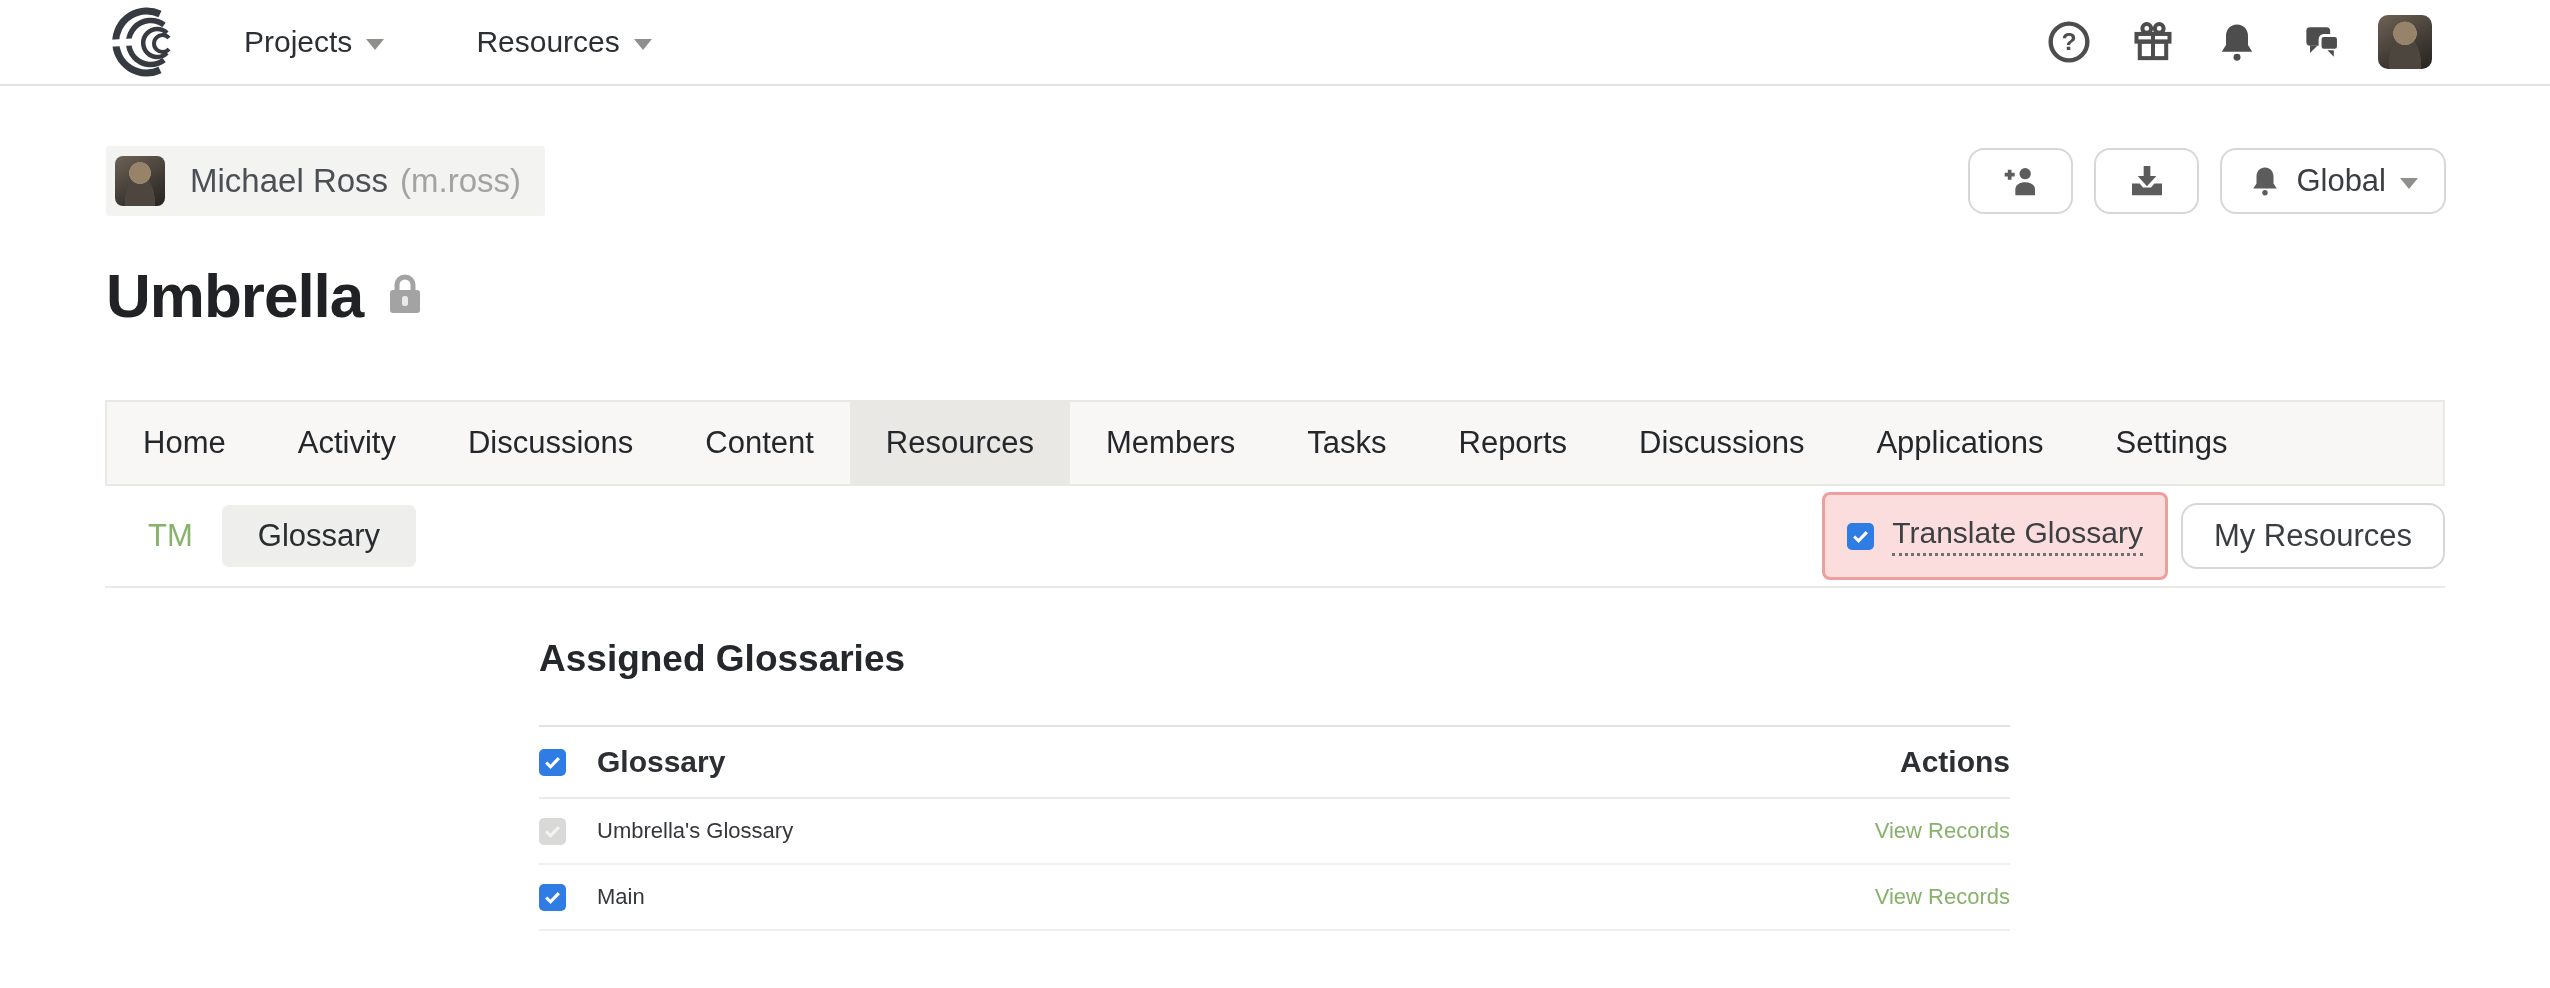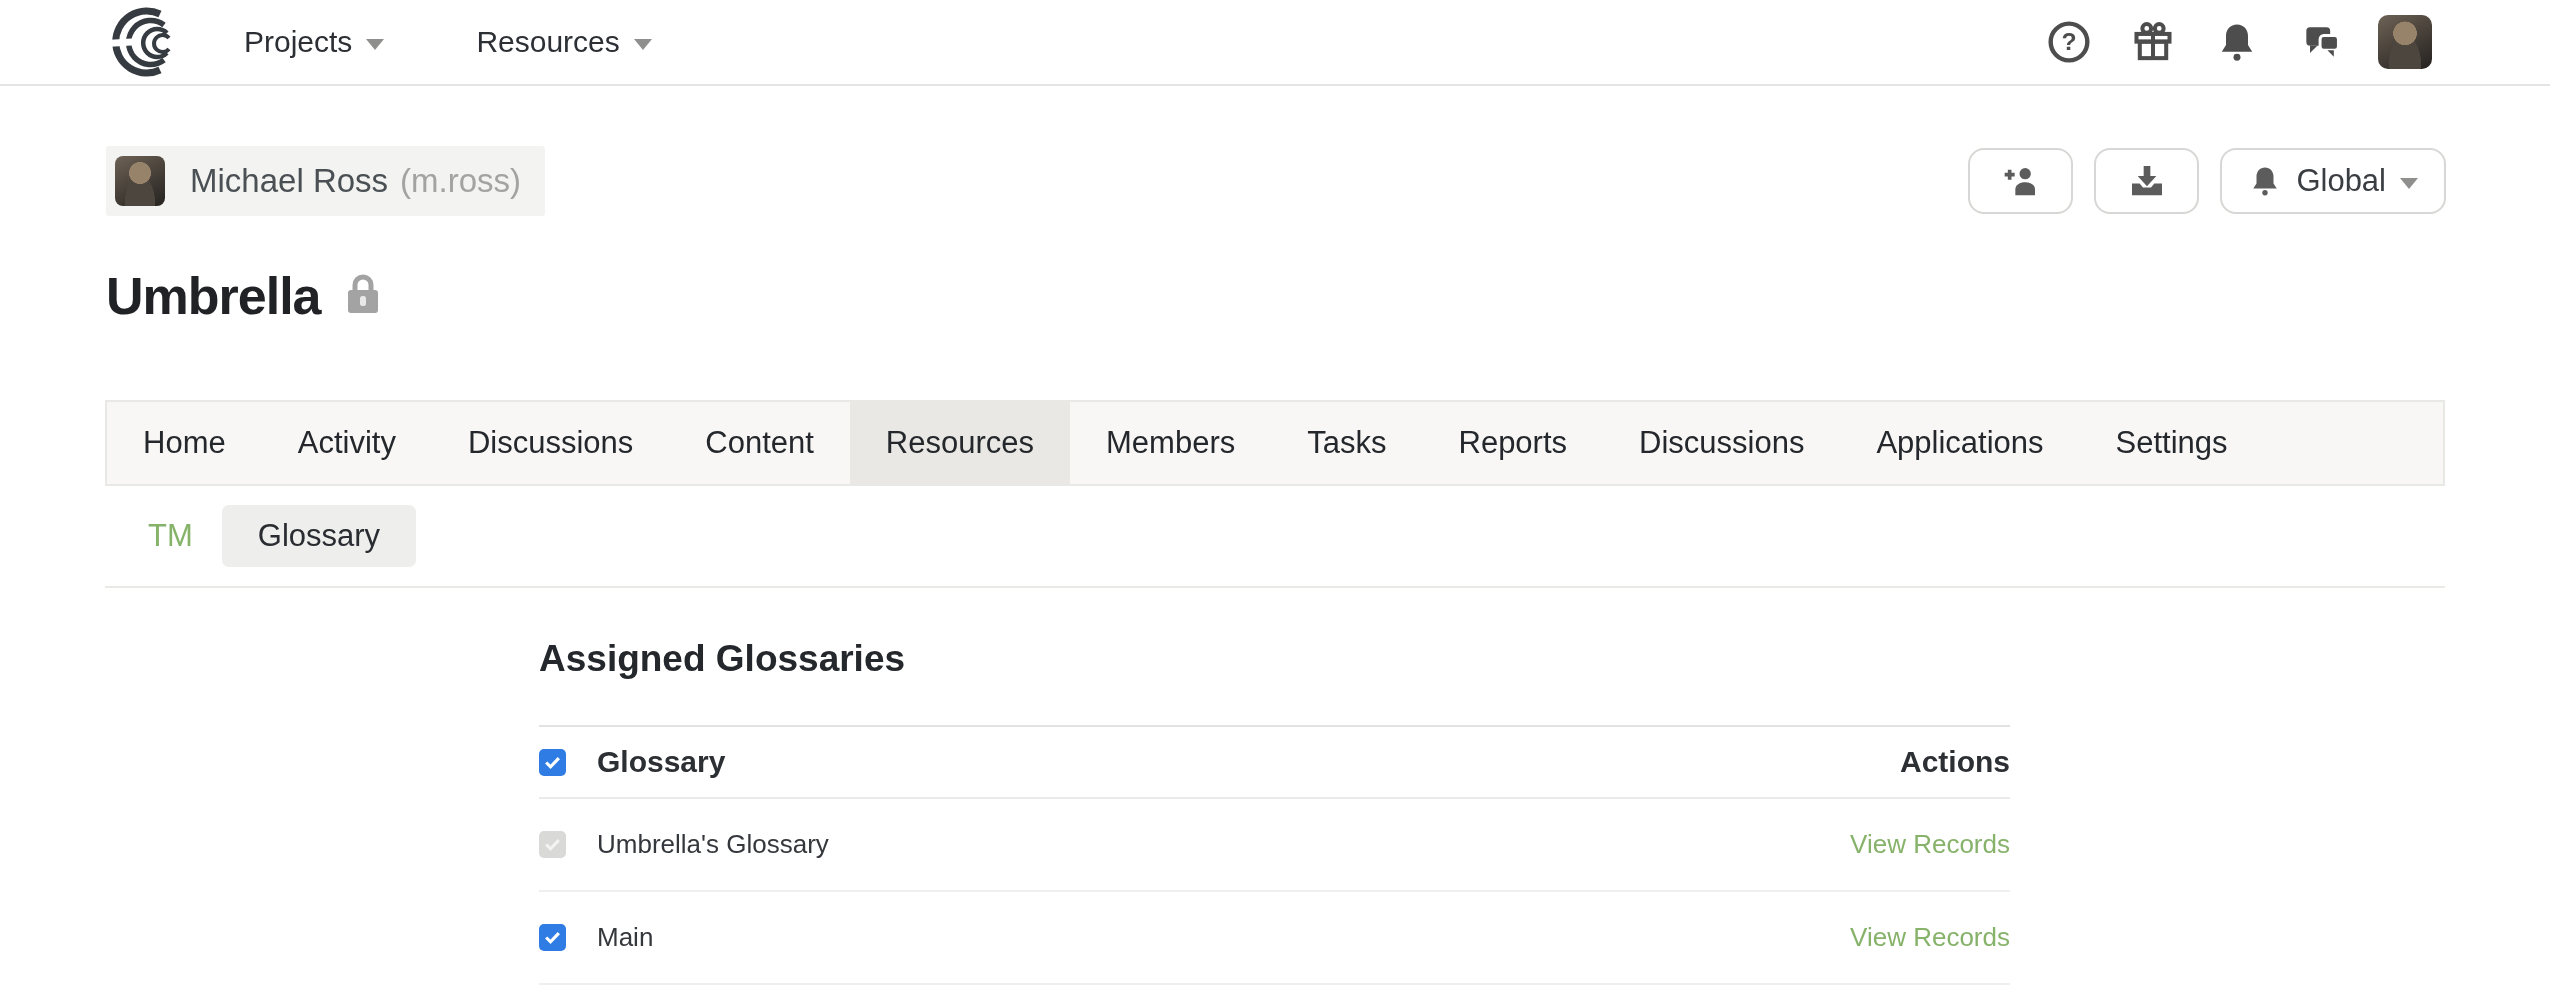--- a/index.html
+++ b/index.html
@@ -46,21 +46,21 @@
   .top-actions { display:flex; align-items:center; gap:21px; }
   .btn { height:66px; background:#fff; border:2px solid #d7d7d5; border-radius:16px;
          display:flex; align-items:center; justify-content:center; cursor:pointer; font-size:31px; color:#3a3e42; }
   .btn.sq { width:105px; }
   .btn.sq svg { width:40px; height:40px; }
   .btn.global { padding:0 26px; gap:14px; }
   .btn.global svg { width:34px; height:34px; }
 
   
   .title-row { position:absolute; top:246px; left:106px; display:flex; align-items:flex-start; }
-  .title-row h1 { font-size:52px; font-weight:700; color:#202226; letter-spacing:-1px; line-height:100px; }
+  .title-row h1 { font-size:62px; font-weight:700; color:#202226; letter-spacing:-1px; line-height:100px; }
   .lock { width:40px; height:44px; margin:26px 0 0 22px; }
 
   
   .tabsbar { position:absolute; top:400px; left:105px; width:2340px; height:86px;
              background:#f8f7f5; border:2px solid #e8e8e5; display:flex; align-items:stretch; }
   .tab { display:flex; align-items:center; padding:0 36px; font-size:31px; color:#24272b; cursor:pointer; }
   .tab.active { background:#e9e8e4; }
 
   
   .subbar { position:absolute; top:486px; left:105px; width:2340px; height:102px;
@@ -82,22 +82,22 @@
   .cb.gray { background:#d9d9d8; cursor:default; }
 
   
   .main { position:absolute; top:588px; left:539px; width:1471px; }
   .main h2 { margin-top:50px; font-size:37px; font-weight:700; color:#24272b; }
   .gtable { margin-top:45px; border-top:2px solid #e2e2e0; }
   .thead { height:72px; display:flex; align-items:center; border-bottom:2px solid #eaeae8;
            font-size:30px; font-weight:700; color:#2c2f33; }
   .thead .cname { margin-left:31px; }
   .thead .cact { margin-left:auto; }
-  .trow { height:93px; display:flex; align-items:center; border-bottom:2px solid #efefed;
-          font-size:26px; color:#34373b; }
+  .trow { height:66px; display:flex; align-items:center; border-bottom:2px solid #efefed;
+          font-size:22px; color:#34373b; }
   .trow .rname { margin-left:31px; }
   .trow a.action { margin-left:auto; color:#86b26a; text-decoration:none; cursor:pointer; }
 </style>
 </head>
 <body>
 
 <div class="canvas">
 
   <header class="topbar">
     <svg class="logo" viewBox="0 0 80 70" fill="none">
@@ -201,20 +201,31 @@
     <div class="tab">Tasks</div>
     <div class="tab">Reports</div>
     <div class="tab">Discussions</div>
     <div class="tab">Applications</div>
     <div class="tab">Settings</div>
   </nav>
 
   <div class="subbar">
     <a class="tm-link">TM</a>
     <div class="pill">Glossary</div>
+    <div class="sub-right">
+      <div class="hl-box">
+        <span class="cb blue">
+          <svg viewBox="0 0 24 24" fill="none" stroke="#ffffff" stroke-width="4">
+            <polyline points="20 6.5 9.5 17.5 4 12"></polyline>
+          </svg>
+        </span>
+        <span class="lbl">Translate Glossary</span>
+      </div>
+      <div class="btn myres">My Resources</div>
+    </div>
   </div>
 
   <main class="main">
     <h2>Assigned Glossaries</h2>
     <div class="gtable">
       <div class="thead">
         <span class="cb blue">
           <svg viewBox="0 0 24 24" fill="none" stroke="#ffffff" stroke-width="4">
             <polyline points="20 6.5 9.5 17.5 4 12"></polyline>
           </svg>

